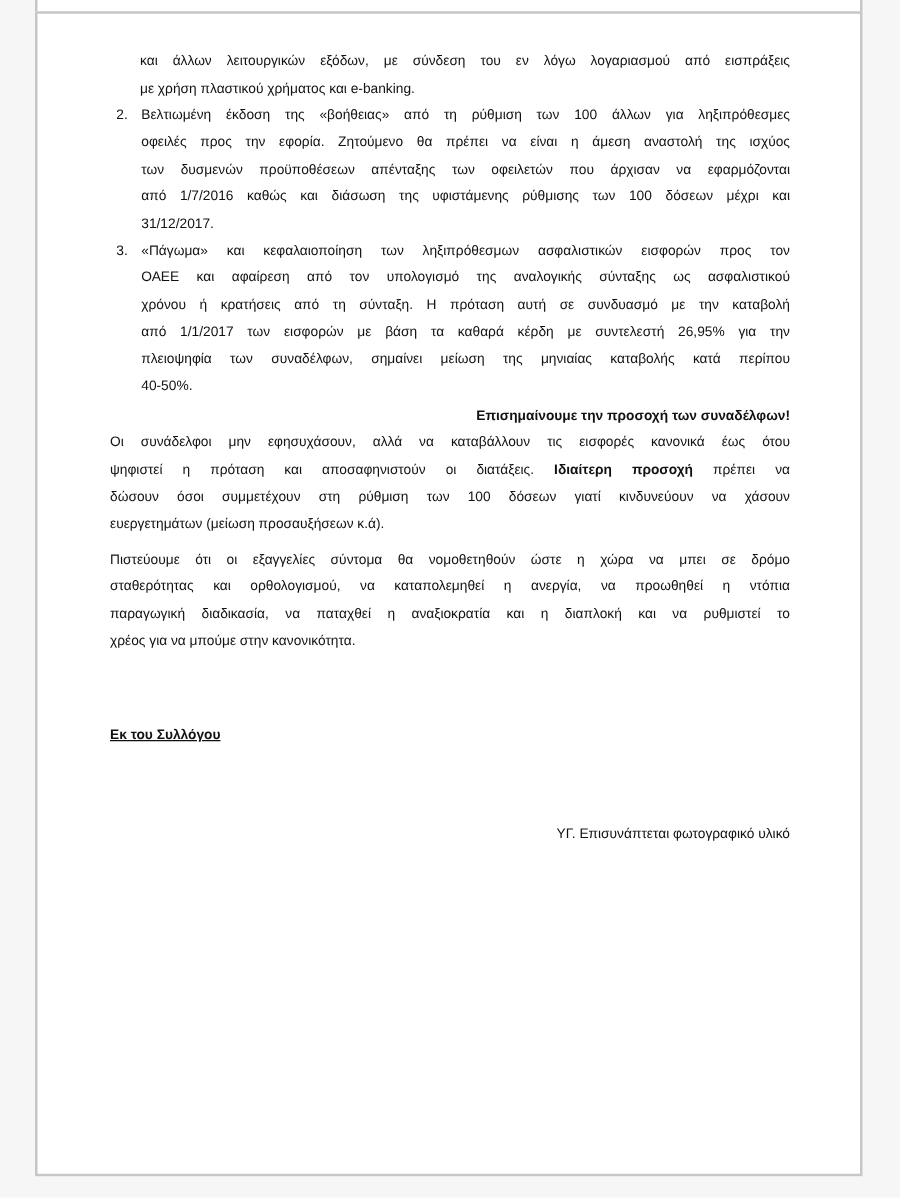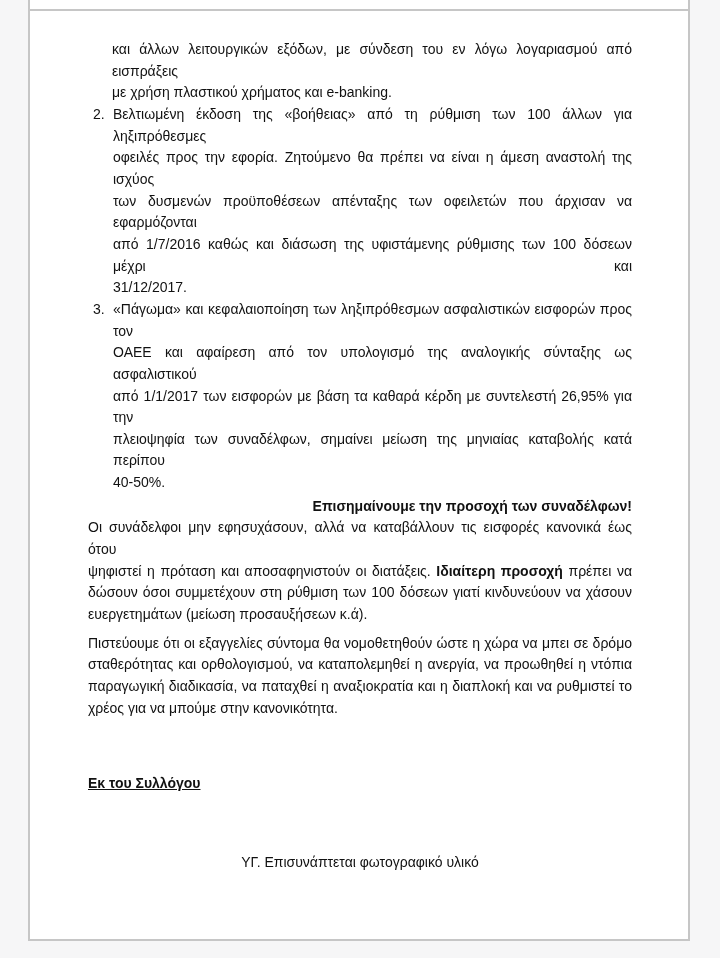--- a/index.html
+++ b/index.html
@@ -26,34 +26,34 @@
     border-bottom: none;
   }
   .page {
     position: absolute; left: 28px; top: 9px;
     width: 662px; height: 932px;
     background: var(--page-bg);
     border: 2px solid var(--border);
   }
   .content {
     position: absolute; left: 58px; top: 28px; width: 544px;
-    font-size: 14px; line-height: 21.66px;
+    font-size: 11px; line-height: 21.66px;
   }
   .line { text-align: justify; text-align-last: justify; }
   .line.last { text-align-last: left; }
   .b { font-weight: bold; }
 
   .list-item { position: relative; padding-left: 25px; }
   .list-item.no-num { padding-left: 24px; }
   .list-item .num { position: absolute; left: 5px; top: 0; }
 
   .heading { font-weight: bold; text-align: right; margin-top: 2px; }
   .para + .para { margin-top: 7px; }
   .signature { font-weight: bold; text-align: left; margin-top: 54px; text-decoration: underline; }
-  .postscript { margin-top: 57px; text-align: center; }
+  .postscript { margin-top: 57px; text-align: right; }
 </style>
 </head>
 <body>
 
 <div class="viewport">
   <div class="prev-page"></div>
   <div class="page">
     <div class="content">
       <div class="list">
           <div class="list-item no-num">
@@ -65,20 +65,21 @@
             <div class="line"><span>Βελτιωμένη έκδοση της «βοήθειας» από τη ρύθμιση των 100 άλλων για ληξιπρόθεσμες</span></div>
             <div class="line"><span>οφειλές προς την εφορία. Ζητούμενο θα πρέπει να είναι η άμεση αναστολή της ισχύος</span></div>
             <div class="line"><span>των δυσμενών προϋποθέσεων απένταξης των οφειλετών που άρχισαν να εφαρμόζονται</span></div>
             <div class="line"><span>από 1/7/2016 καθώς και διάσωση της υφιστάμενης ρύθμισης των 100 δόσεων μέχρι και</span></div>
             <div class="line last"><span>31/12/2017.</span></div>
           </div>
           <div class="list-item">
             <span class="num">3.</span>
             <div class="line"><span>«Πάγωμα» και κεφαλαιοποίηση των ληξιπρόθεσμων ασφαλιστικών εισφορών προς τον</span></div>
             <div class="line"><span>ΟΑΕΕ και αφαίρεση από τον υπολογισμό της αναλογικής σύνταξης ως ασφαλιστικού</span></div>
+            <div class="line"><span>χρόνου ή κρατήσεις από τη σύνταξη. Η πρόταση αυτή σε συνδυασμό με την καταβολή</span></div>
             <div class="line"><span>από 1/1/2017 των εισφορών με βάση τα καθαρά κέρδη με συντελεστή 26,95% για την</span></div>
             <div class="line"><span>πλειοψηφία των συναδέλφων, σημαίνει μείωση της μηνιαίας καταβολής κατά περίπου</span></div>
             <div class="line last"><span>40-50%.</span></div>
           </div>
         </div>
       <div class="heading">Επισημαίνουμε την προσοχή των συναδέλφων!</div>
       <div class="paras">
           <div class="para">
             <div class="line"><span>Οι συνάδελφοι μην εφησυχάσουν, αλλά να καταβάλλουν τις εισφορές κανονικά έως ότου</span></div>
             <div class="line"><span>ψηφιστεί η πρόταση και αποσαφηνιστούν οι διατάξεις. </span><span class="b">Ιδιαίτερη προσοχή</span><span> πρέπει να</span></div>

